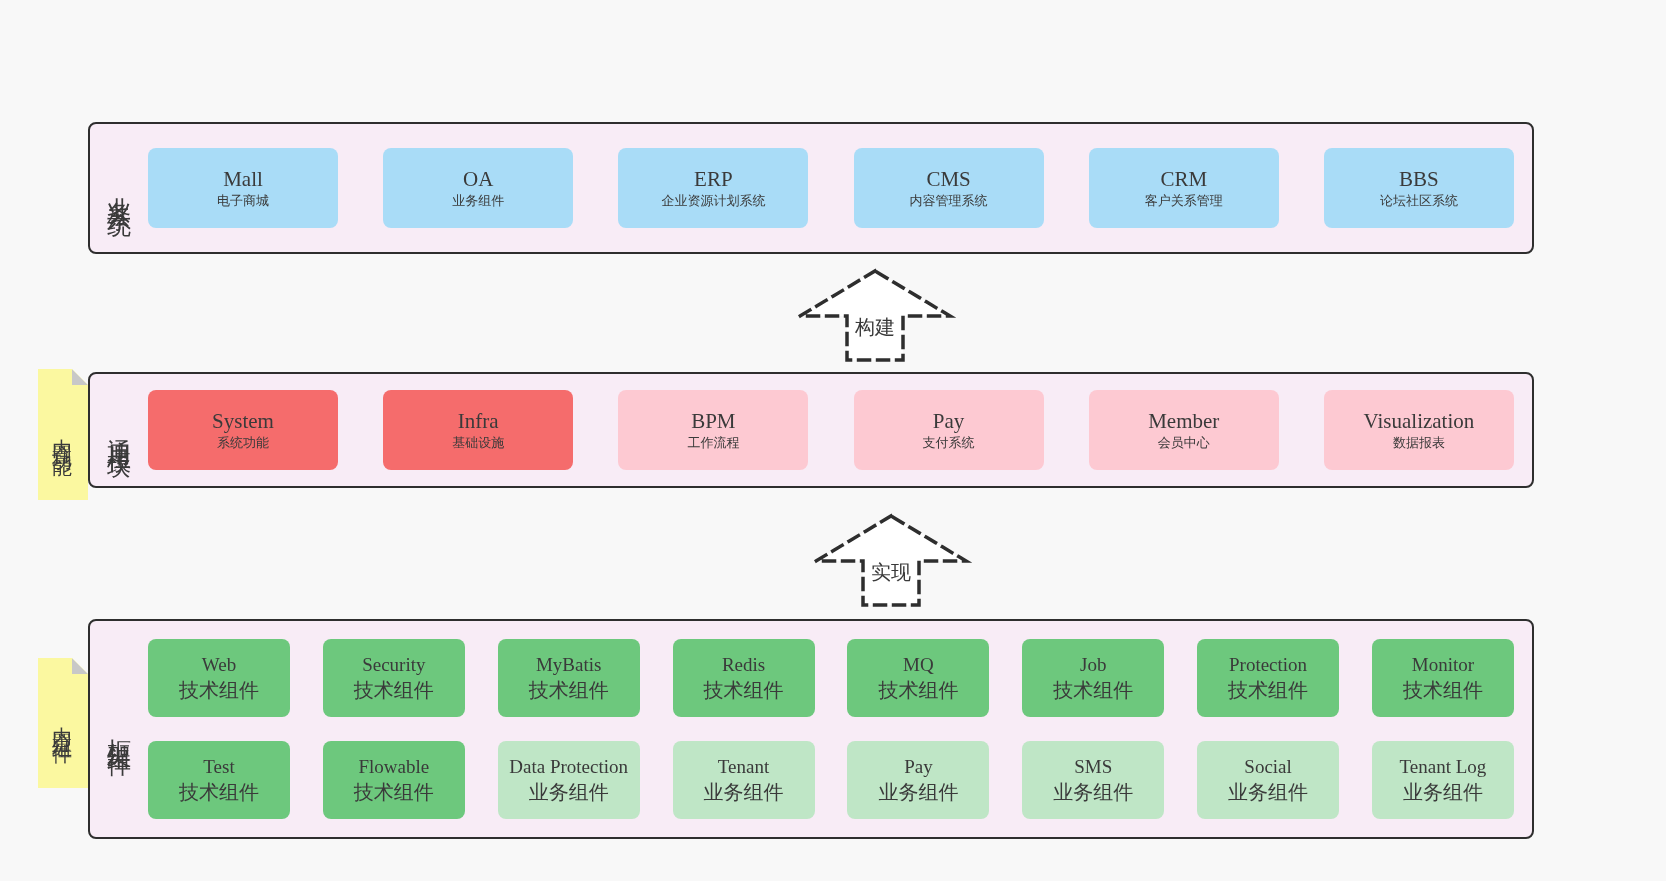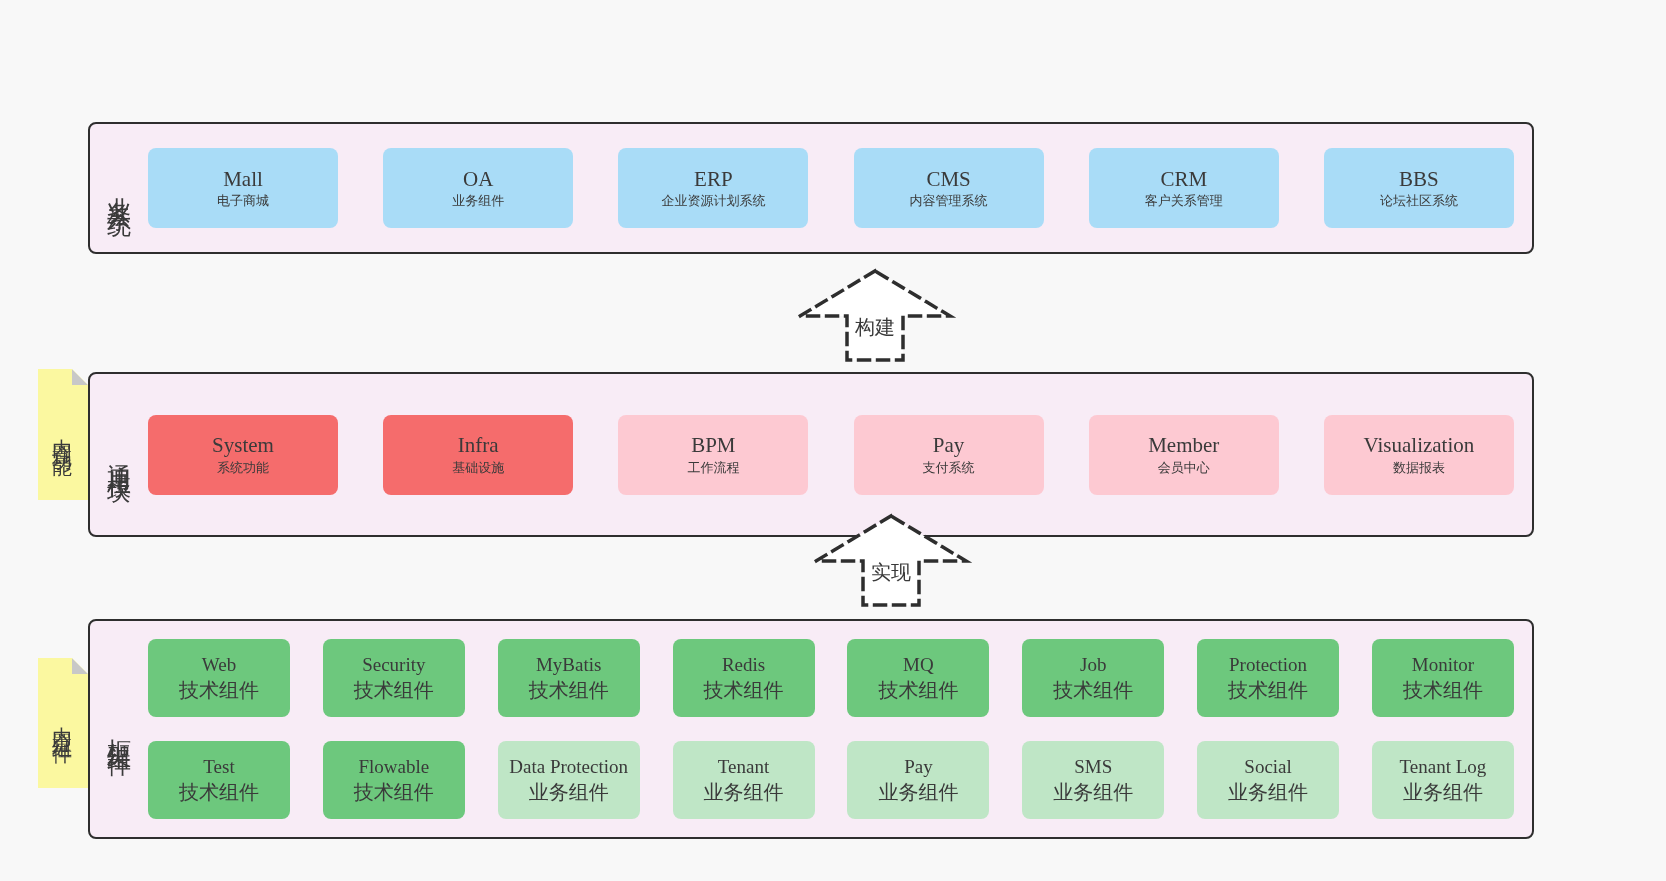--- a/index.html
+++ b/index.html
@@ -127,21 +127,21 @@
     top:46px;
     transform:translateX(-50%);
     background:var(--arrow-fill);
     padding:0 3px;
     font-size:20px;
     color:var(--text);
     white-space:nowrap;
   }
   
   #band-business{top:122px;height:132px;}
-  #band-modules{top:372px;height:165px;}
+  #band-modules{top:372px;height:116px;}
   #band-components{top:619px;height:220px;}
   #sticky-functions{top:369px;height:131px;}
   #sticky-components{top:658px;height:130px;}
   #arrow-build{left:790px;top:268px;}
   #arrow-implement{left:806px;top:513px;}
 </style>
 </head>
 <body>
 
 <div class="band" id="band-business">

